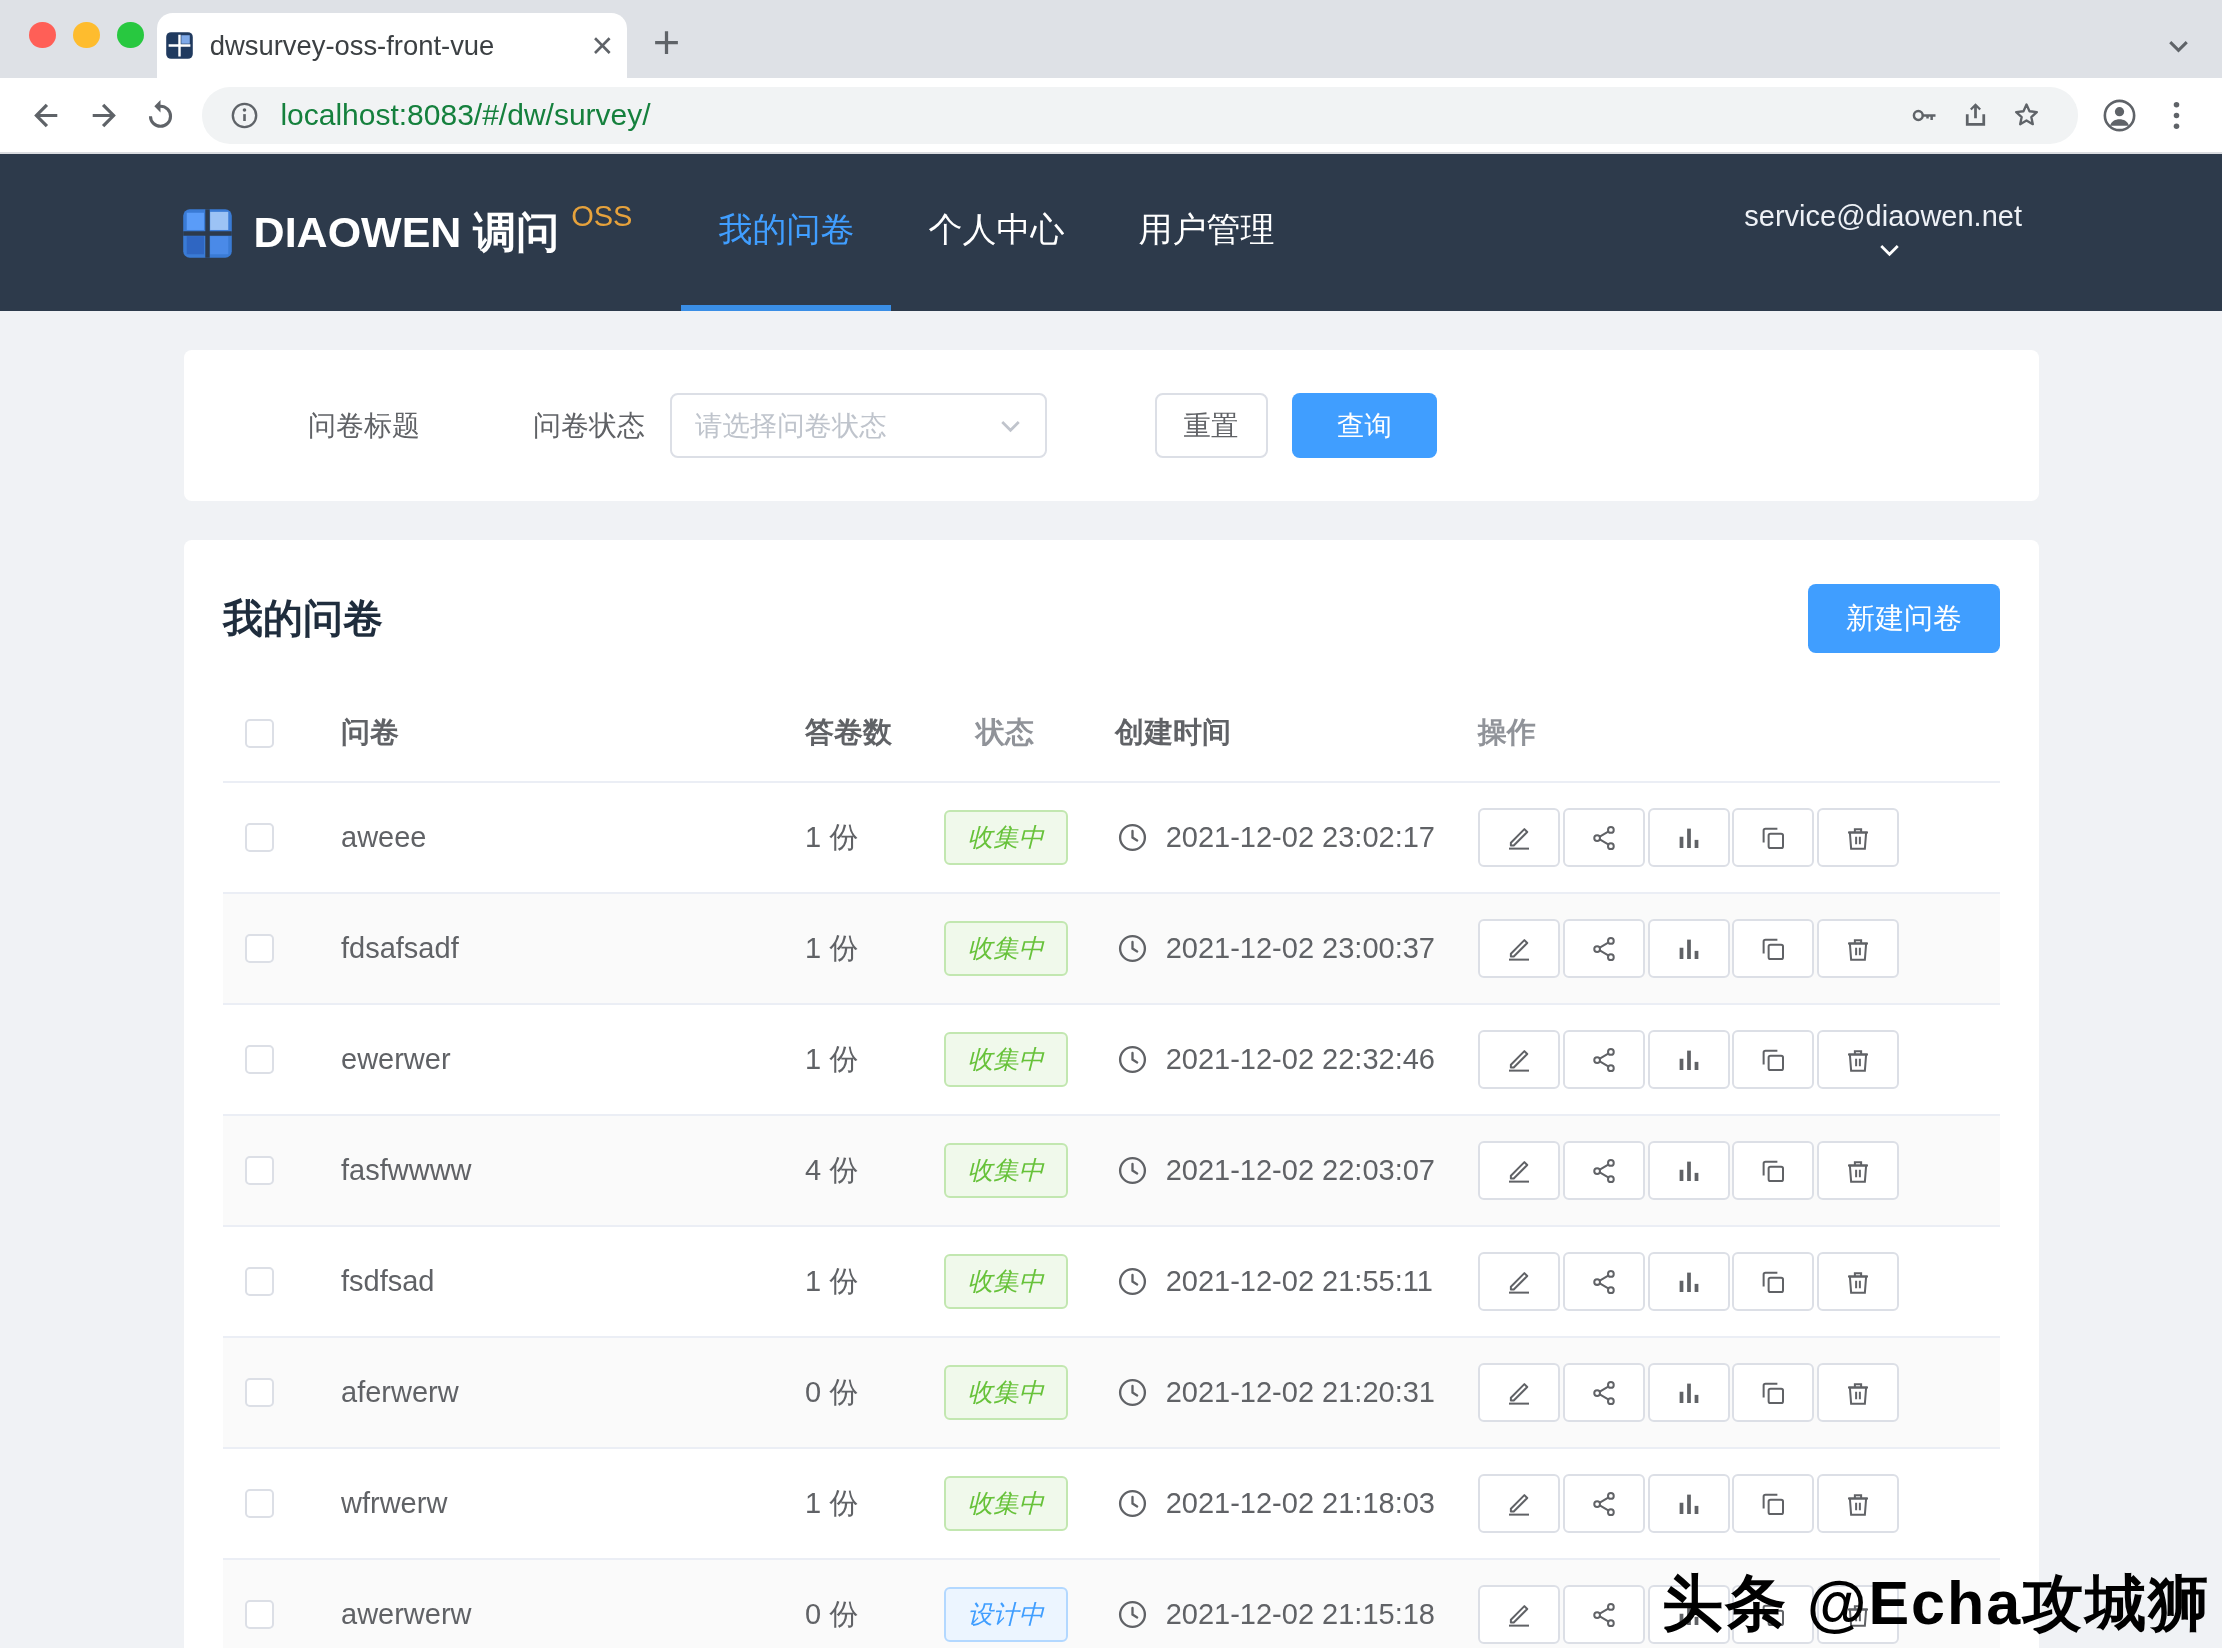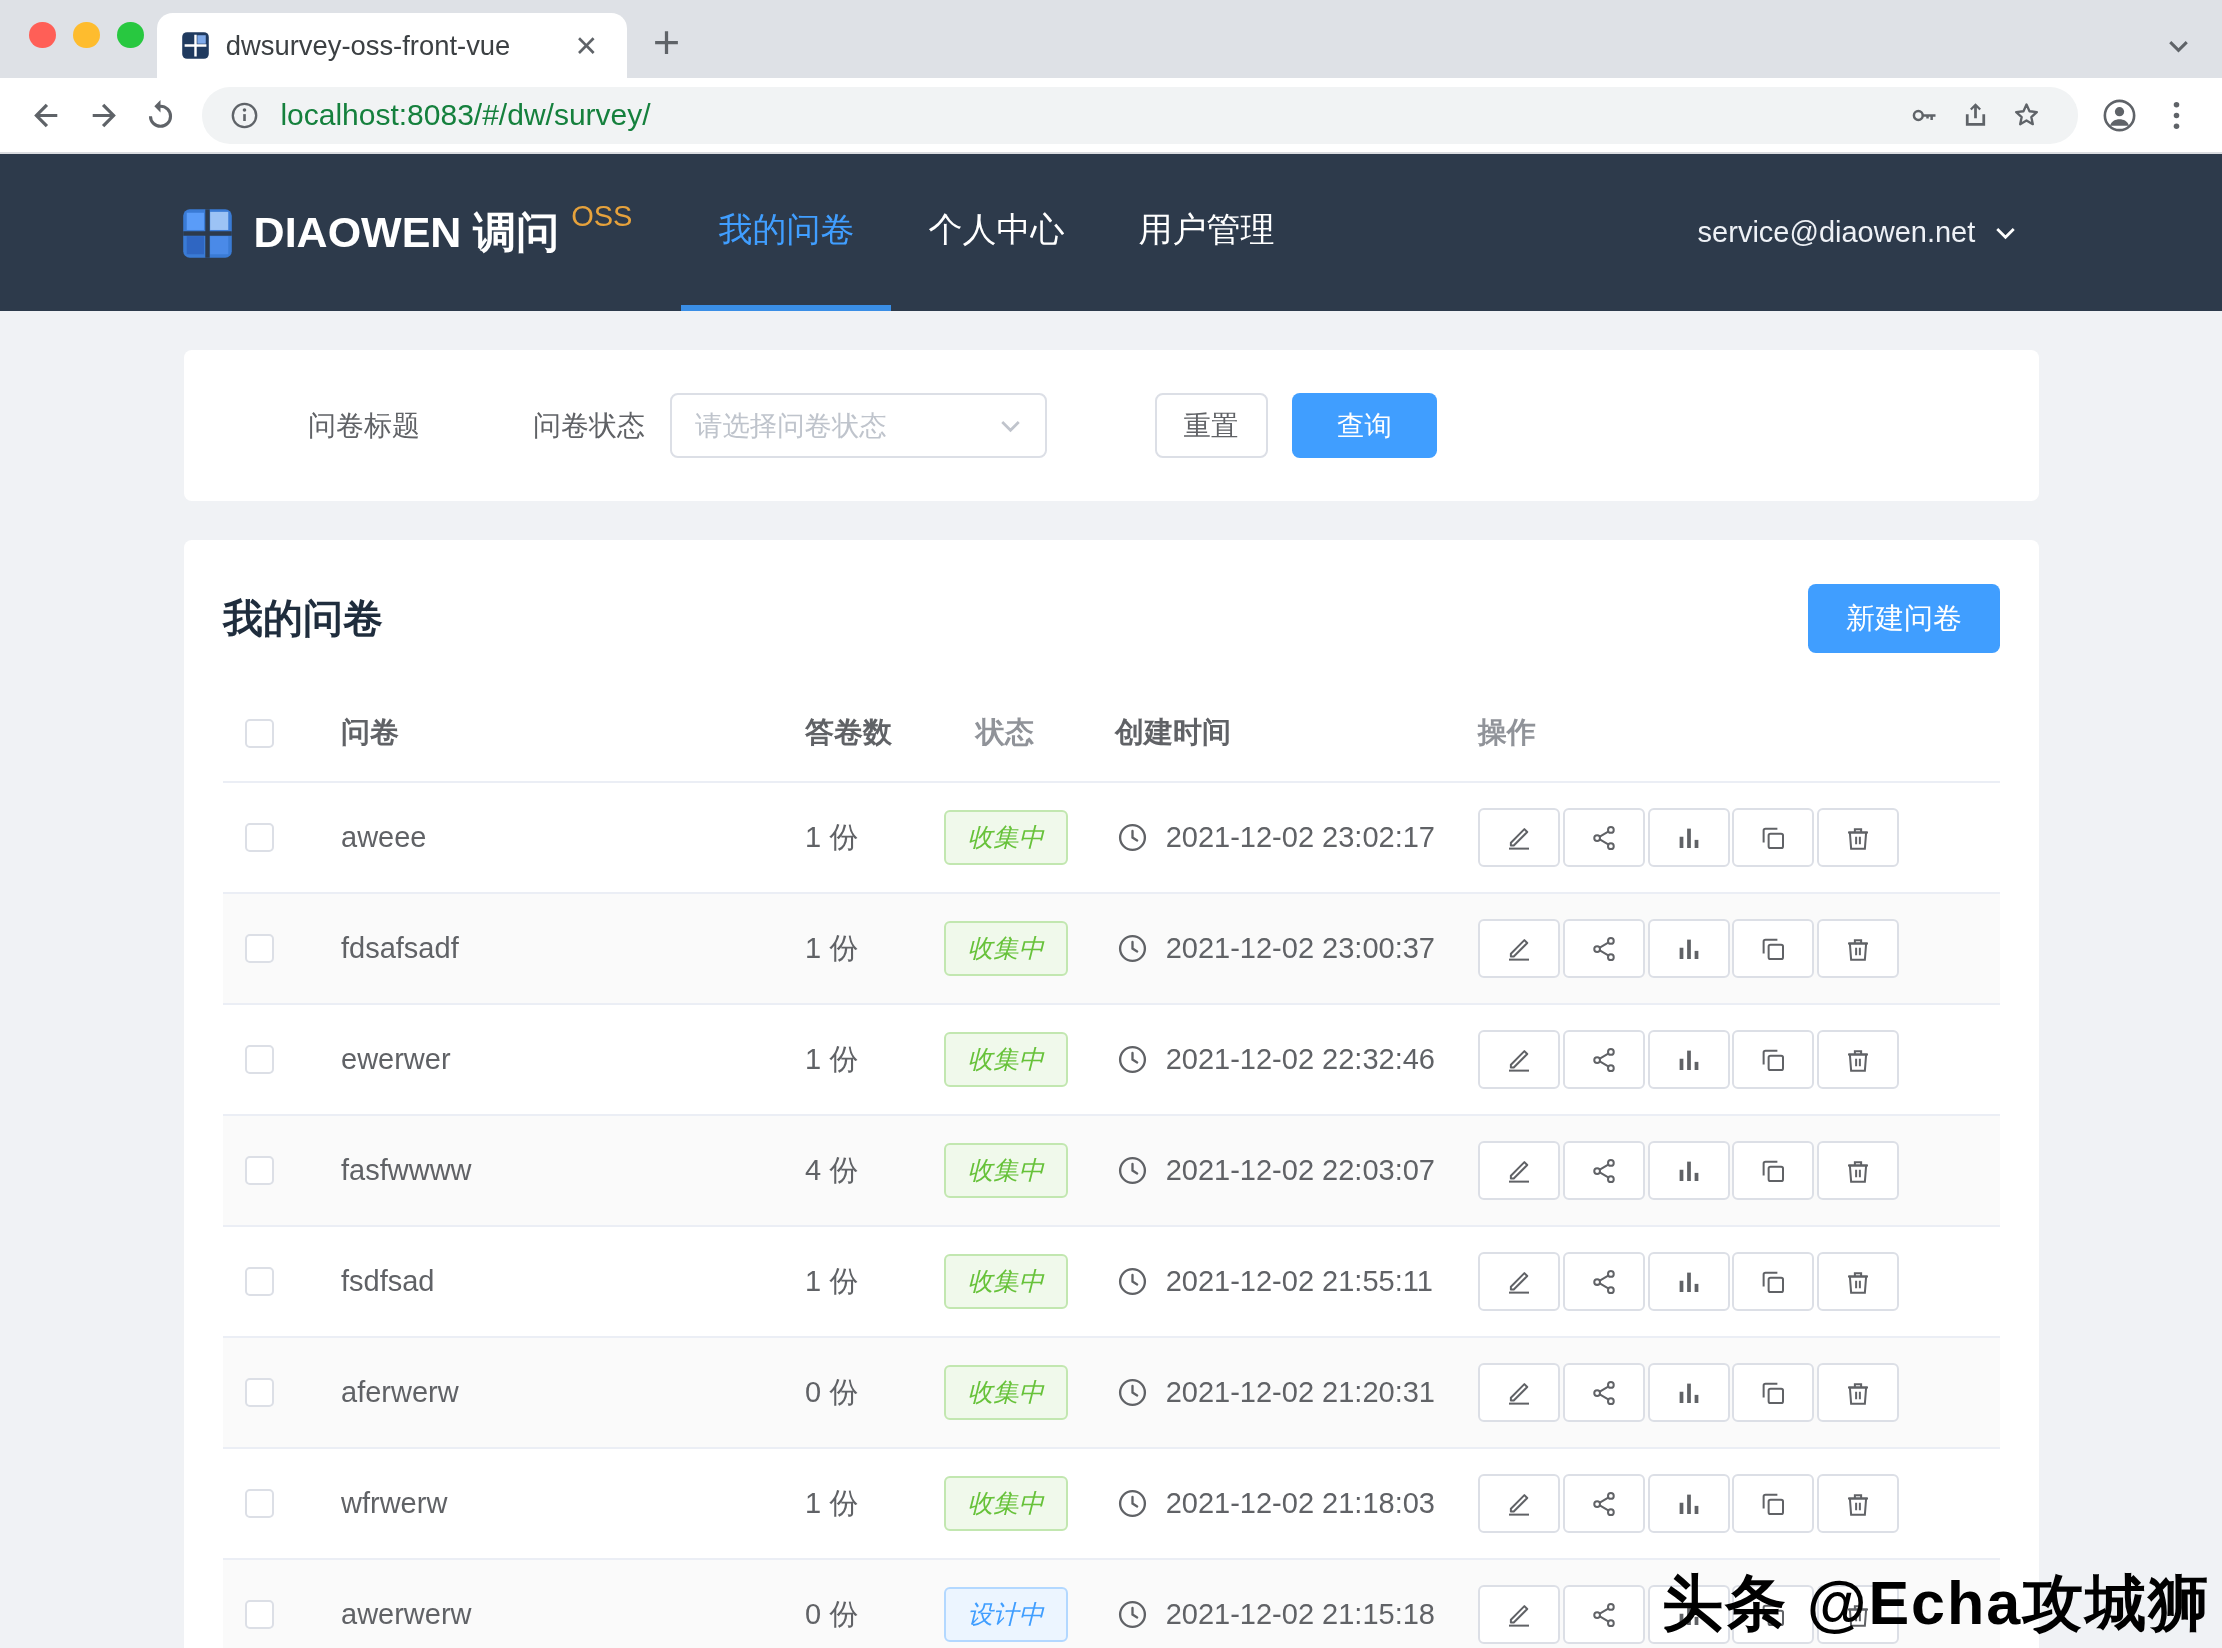--- a/index.html
+++ b/index.html
@@ -20,21 +20,21 @@
   
   .tab-strip { height:78px; background:#dee1e6; position:relative; }
   .traffic-lights { position:absolute; left:29px; top:21.6px; display:flex; gap:17.6px; }
   .light { width:26.5px; height:26.5px; border-radius:50%; }
   .light.red { background:#ff5f57; }
   .light.yellow { background:#febc2e; }
   .light.green { background:#28c840; }
   .tab {
     position:absolute; left:157px; bottom:0; width:470px; height:65px;
     background:#fff; border-radius:15.7px 15.7px 0 0;
-    display:flex; align-items:center; padding:0 24px;
+    display:flex; align-items:center; padding:0 8px;
   }
   .favicon { width:29px; height:29px; flex:0 0 auto; }
   .tab-title { margin-left:15.7px; font-size:27.4px; color:#3c4043; flex:1; white-space:nowrap; overflow:hidden; }
   .tab-close { font-size:37px; color:#5f6368; line-height:1; padding:0 5.9px; cursor:pointer; }
   .new-tab-btn { position:absolute; left:639px; bottom:7.8px; width:55px; height:55px;
     display:flex; align-items:center; justify-content:center; border-radius:50%; }
   .tabs-chevron { position:absolute; right:23.5px; top:23.5px; width:43px; height:43px;
     display:flex; align-items:center; justify-content:center; }
 
   .toolbar {
@@ -59,21 +59,21 @@
   .brand { display:flex; align-items:flex-start; }
   .logo-grid { width:53px; height:53px; margin-top:3.9px; }
   .brand-name { color:#fff; font-size:43px; font-weight:bold; margin-left:19.6px; white-space:nowrap; }
   .brand-badge { color:var(--brand-badge,#E6A23C); font-size:29px; margin-left:11.8px; margin-top:-3.9px; }
   .main-nav { display:flex; margin-left:49px; height:100%; }
   .nav-item {
     height:100%; display:flex; align-items:center; padding:0 37px;
     font-size:34px; color:#fff; border-bottom:6.9px solid transparent; cursor:pointer; white-space:nowrap;
   }
   .nav-item.active { color:var(--primary,#409EFF); border-bottom-color:#3a8ee6; }
-  .account { margin-left:auto; margin-right:201px; display:flex; align-items:center; cursor:pointer; }
+  .account { margin-left:auto; margin-right:201px; display:flex; align-items:center; cursor:pointer;flex-direction:column; }
   .account-email { color:#eef1f6; font-size:29px; }
   .account svg { width:33px; height:33px; margin-left:13.7px; }
 
   
   .content { padding:39px 184px 0; }
   .filter-card {
     background:#fff; border-radius:7.8px; height:151px;
     display:flex; align-items:center; padding-left:124px;
   }
   .filter-label { font-size:28px; color:#606266; white-space:nowrap; }

